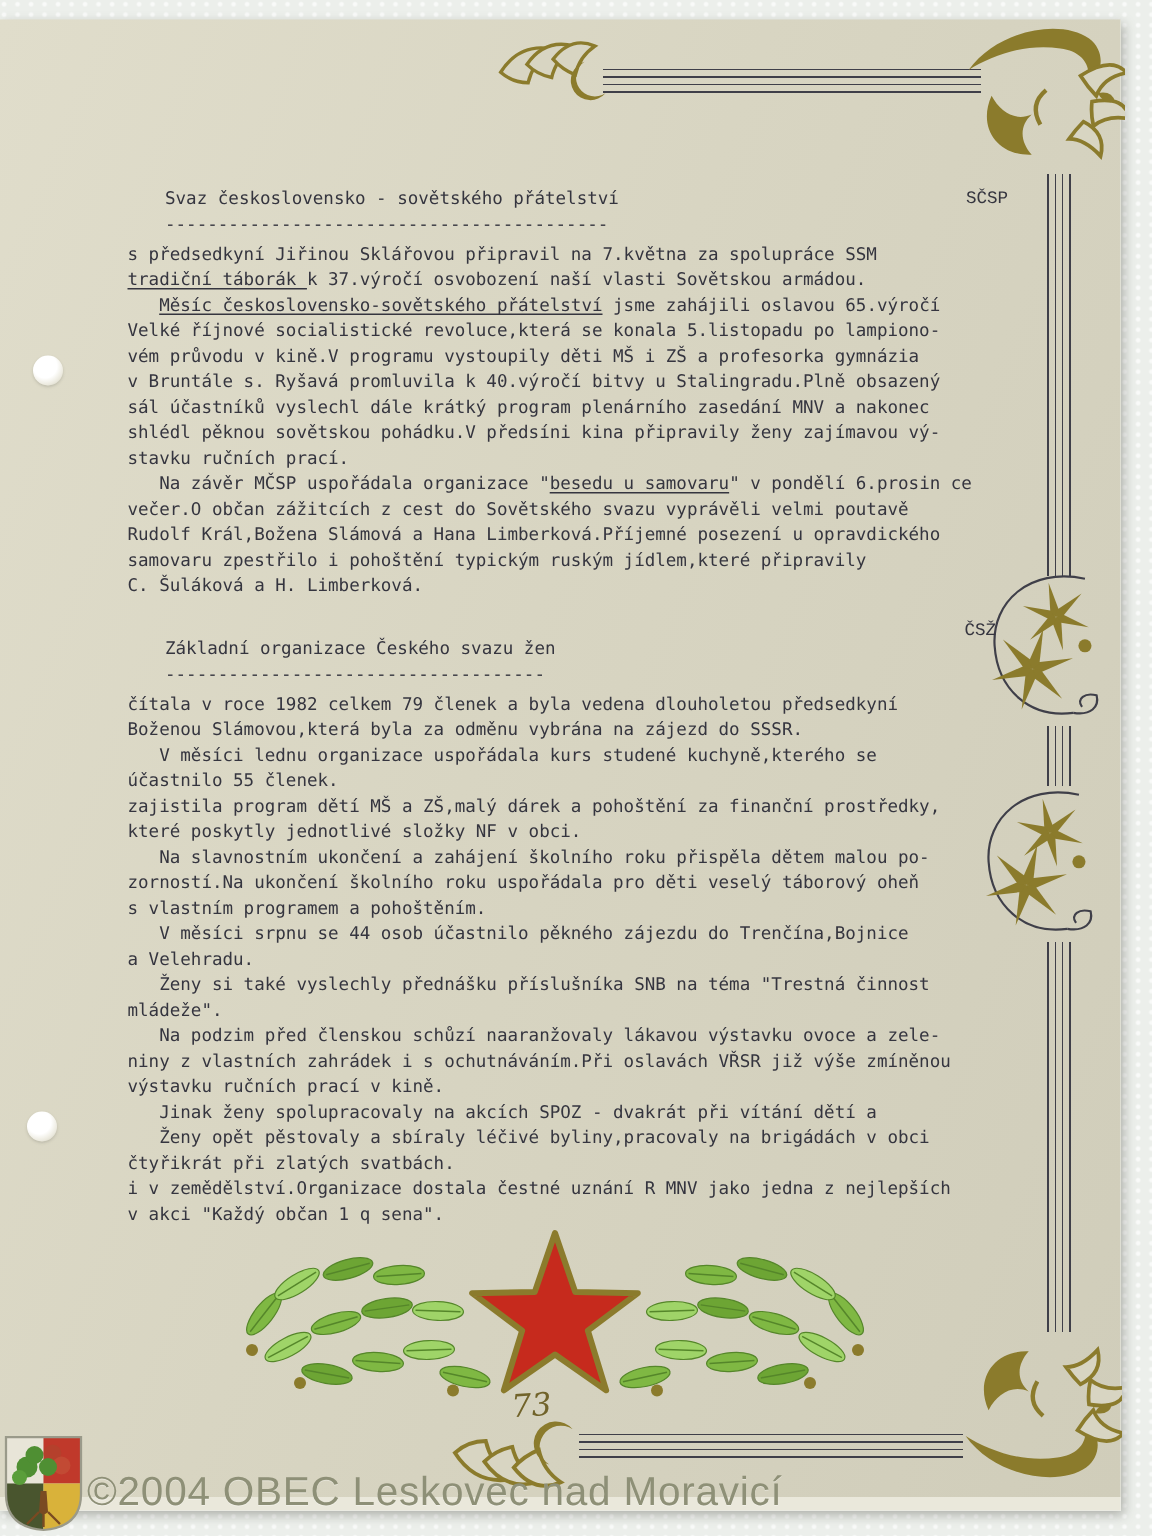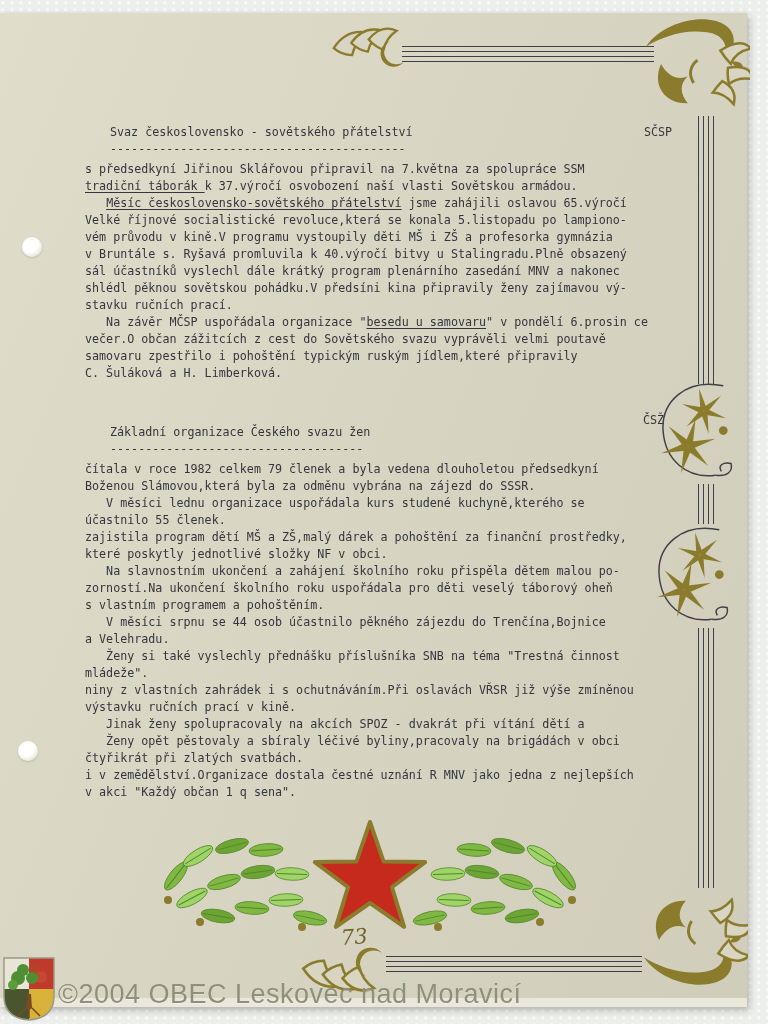--- a/index.html
+++ b/index.html
@@ -16,21 +16,21 @@
     border-bottom:9px solid #eae8db;
     box-shadow:2px 3px 7px rgba(80,80,70,.4);
   }
   .tline,.h{white-space:pre;font-size:11.7px;line-height:17px;color:var(--ink,#35353f);}
   .uline{text-decoration:underline;text-underline-offset:2px;}
   .section{position:absolute;left:85px;width:575px;z-index:3;}
   #sec1{top:124px;}
   #sec2{top:424px;}
   .h{margin-left:25px;}
   .lines{margin-top:3px;}
-  .side-label{position:absolute;font-size:11.7px;line-height:17px;color:var(--ink,#35353f);z-index:3;}
+  .side-label{position:absolute;font-size:11.7px;line-height:17px;color:var(--ink,#35353f);z-index:3;font-family:Liberation Mono, monospace;}
   #lbl1{left:644px;top:124px;}
   #lbl2{left:643px;top:412px;}
   .hlines{position:absolute;height:16px;z-index:2;
     background:repeating-linear-gradient(to bottom,var(--line,#3f3f49) 0 1px,transparent 1px 5px);}
   .vlines{position:absolute;width:16px;z-index:2;
     background:repeating-linear-gradient(to right,var(--line,#3f3f49) 0 1px,transparent 1px 5px);}
   .orn{position:absolute;z-index:3;}
   .flipv{transform:scaleY(-1);}
   .fgold{fill:var(--gold,#8b7b2c);}
   .sgold{stroke:var(--gold,#8b7b2c);fill:none;}
@@ -184,20 +184,21 @@
       <div class="tline"><span class="uline">tradiční táborák </span><span>k 37.výročí osvobození naší vlasti Sovětskou armádou.</span></div>
       <div class="tline"><span>   </span><span class="uline">Měsíc československo-sovětského přátelství</span><span> jsme zahájili oslavou 65.výročí</span></div>
       <div class="tline"><span>Velké říjnové socialistické revoluce,která se konala 5.listopadu po lampiono-</span></div>
       <div class="tline"><span>vém průvodu v kině.V programu vystoupily děti MŠ i ZŠ a profesorka gymnázia</span></div>
       <div class="tline"><span>v Bruntále s. Ryšavá promluvila k 40.výročí bitvy u Stalingradu.Plně obsazený</span></div>
       <div class="tline"><span>sál účastníků vyslechl dále krátký program plenárního zasedání MNV a nakonec</span></div>
       <div class="tline"><span>shlédl pěknou sovětskou pohádku.V předsíni kina připravily ženy zajímavou vý-</span></div>
       <div class="tline"><span>stavku ručních prací.</span></div>
       <div class="tline"><span>   Na závěr MČSP uspořádala organizace "</span><span class="uline">besedu u samovaru</span><span>" v pondělí 6.prosin ce</span></div>
       <div class="tline"><span>večer.O občan zážitcích z cest do Sovětského svazu vyprávěli velmi poutavě</span></div>
+      <div class="tline"><span>Rudolf Král,Božena Slámová a Hana Limberková.Příjemné posezení u opravdického</span></div>
       <div class="tline"><span>samovaru zpestřilo i pohoštění typickým ruským jídlem,které připravily</span></div>
       <div class="tline"><span>C. Šuláková a H. Limberková.</span></div>
     </div>
 </div>
 
 <div class="section" id="sec2">
   <div class="h">Základní organizace Českého svazu žen</div>
   <div class="h">------------------------------------</div>
   <div class="lines">
       <div class="tline"><span>čítala v roce 1982 celkem 79 členek a byla vedena dlouholetou předsedkyní</span></div>
@@ -206,20 +207,21 @@
       <div class="tline"><span>účastnilo 55 členek.</span></div>
       <div class="tline"><span>zajistila program dětí MŠ a ZŠ,malý dárek a pohoštění za finanční prostředky,</span></div>
       <div class="tline"><span>které poskytly jednotlivé složky NF v obci.</span></div>
       <div class="tline"><span>   Na slavnostním ukončení a zahájení školního roku přispěla dětem malou po-</span></div>
       <div class="tline"><span>zorností.Na ukončení školního roku uspořádala pro děti veselý táborový oheň</span></div>
       <div class="tline"><span>s vlastním programem a pohoštěním.</span></div>
       <div class="tline"><span>   V měsíci srpnu se 44 osob účastnilo pěkného zájezdu do Trenčína,Bojnice</span></div>
       <div class="tline"><span>a Velehradu.</span></div>
       <div class="tline"><span>   Ženy si také vyslechly přednášku příslušníka SNB na téma "Trestná činnost</span></div>
       <div class="tline"><span>mládeže".</span></div>
+      <div class="tline"><span>   Na podzim před členskou schůzí naaranžovaly lákavou výstavku ovoce a zele-</span></div>
       <div class="tline"><span>niny z vlastních zahrádek i s ochutnáváním.Při oslavách VŘSR již výše zmíněnou</span></div>
       <div class="tline"><span>výstavku ručních prací v kině.</span></div>
       <div class="tline"><span>   Jinak ženy spolupracovaly na akcích SPOZ - dvakrát při vítání dětí a</span></div>
       <div class="tline"><span>   Ženy opět pěstovaly a sbíraly léčivé byliny,pracovaly na brigádách v obci</span></div>
       <div class="tline"><span>čtyřikrát při zlatých svatbách.</span></div>
       <div class="tline"><span>i v zemědělství.Organizace dostala čestné uznání R MNV jako jedna z nejlepších</span></div>
       <div class="tline"><span>v akci "Každý občan 1 q sena".</span></div>
     </div>
 </div>
 

